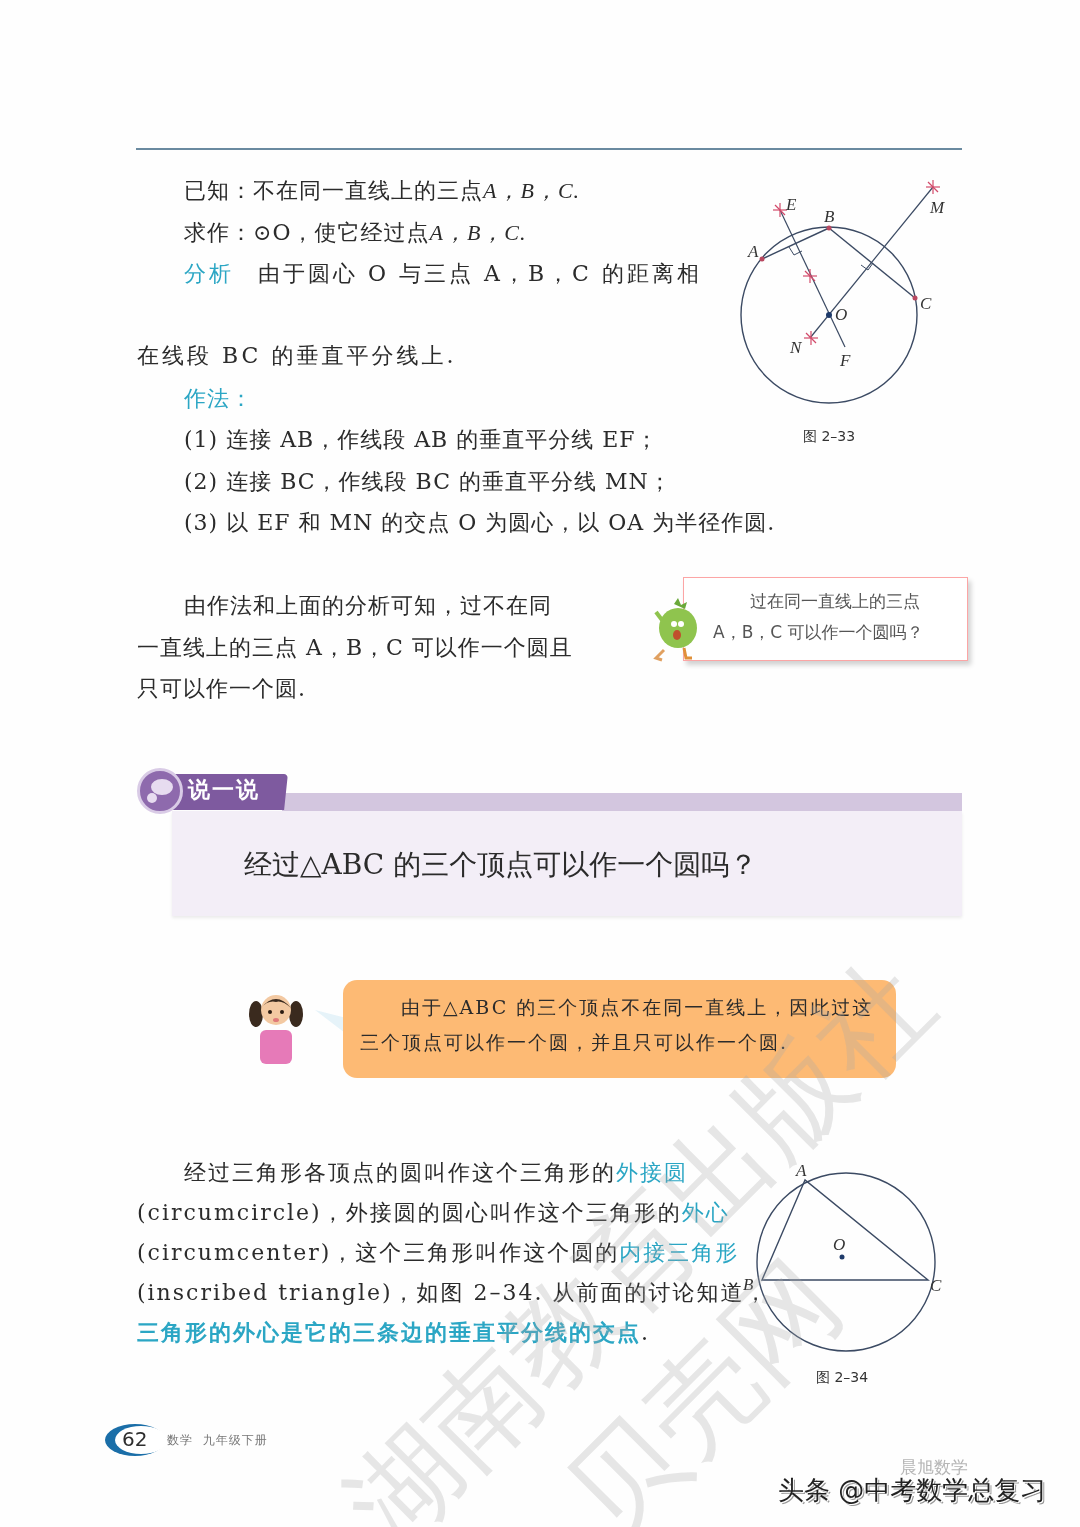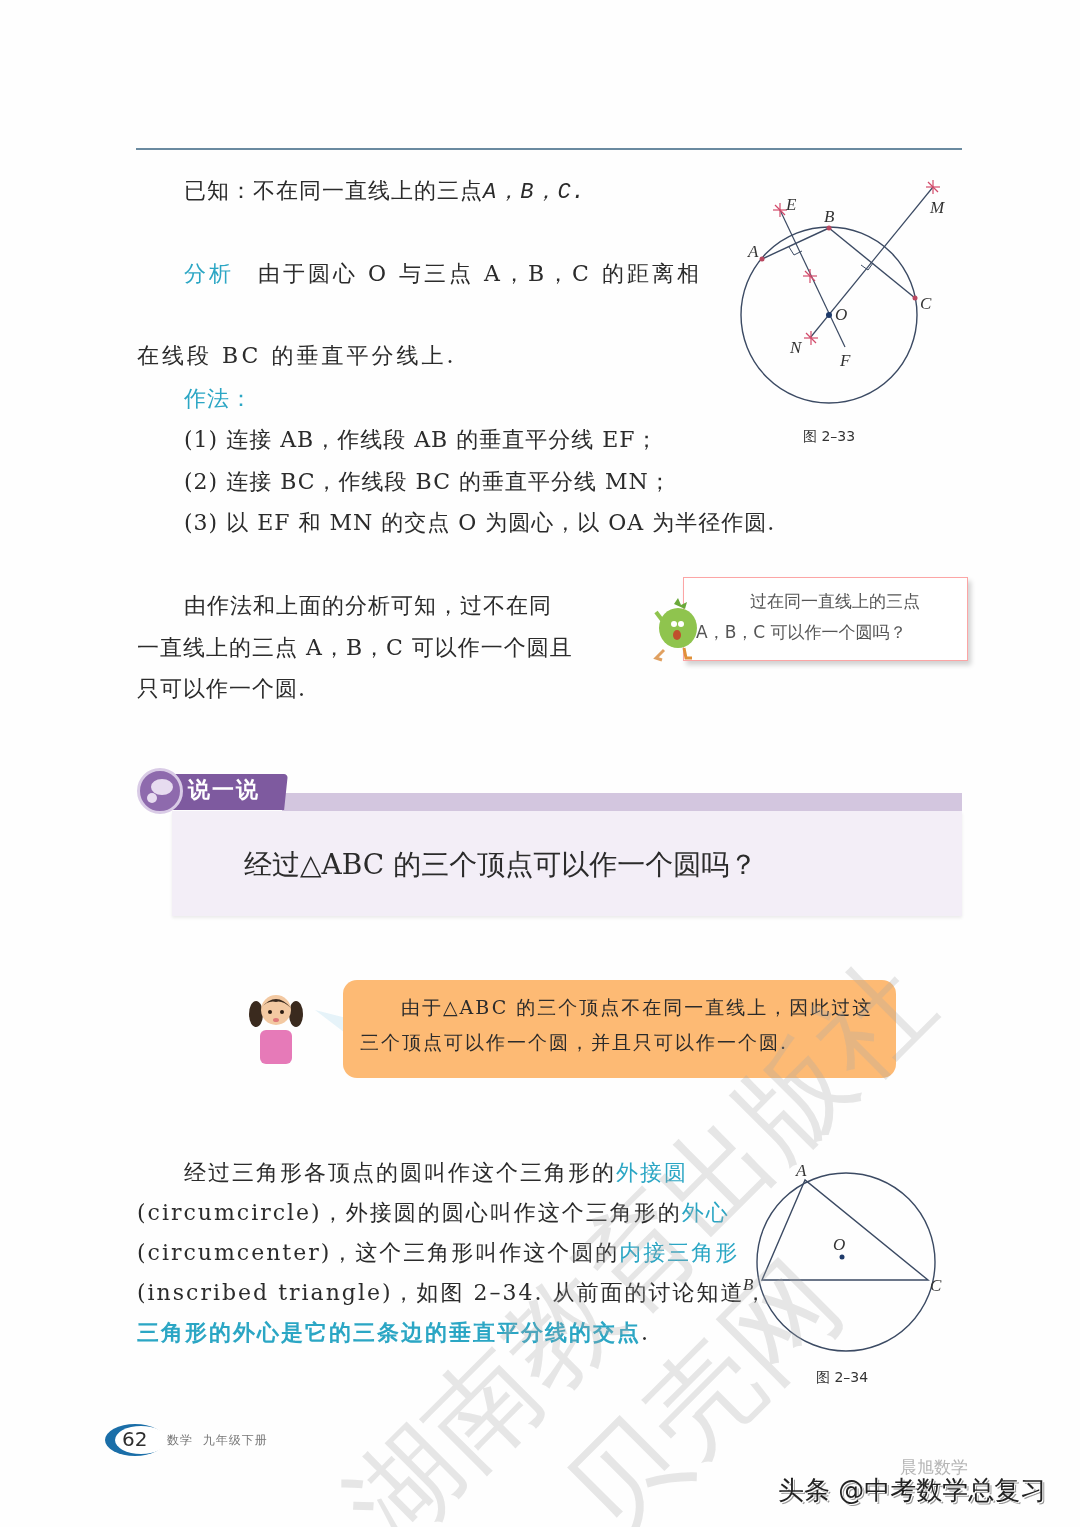--- a/index.html
+++ b/index.html
@@ -4,21 +4,21 @@
 <style>
   * { margin: 0; padding: 0; box-sizing: border-box; }
   html, body { width: 1080px; height: 1527px; background: #ffffff; overflow: hidden; }
   body { position: relative; font-family: "DejaVu Serif", "Liberation Serif", serif; color: #2b2b2b; }
 
   .page { position: absolute; left: 0; top: 0; width: 1080px; height: 1527px; background: #fefefe; }
 
   .header-rule { position: absolute; left: 136px; top: 148px; width: 826px; height: 2px; background: #6a8aa0; }
 
   .text-line { position: absolute; font-size: 22px; line-height: 30px; white-space: nowrap; letter-spacing: 1px; }
-  .em { font-style: italic; font-family: Liberation Mono, monospace; }
+  .em { font-style: italic; font-family: Liberation Serif, serif; }
   .accent { color: #2ba6c4; font-family: "DejaVu Sans", sans-serif; }
   .accent-bold { color: #2ba6c4; font-family: "DejaVu Sans", sans-serif; font-weight: bold; }
 
   
   .fig { position: absolute; }
   .fig-caption { position: absolute; font-family: "DejaVu Sans", sans-serif; font-size: 14px; color: #333; }
 
   
   .note-box { position: absolute; left: 683px; top: 577px; width: 285px; height: 84px; background: #fff; border: 1px solid #fca5a5; box-shadow: 3px 4px 5px rgba(0,0,0,0.18); }
   .note-line { position: absolute; font-family: "DejaVu Sans", sans-serif; font-size: 17px; color: #555; white-space: nowrap; }
@@ -49,20 +49,23 @@
 </style>
 </head>
 <body>
 
 <div class="page">
 
   <div class="header-rule"></div>
 
   <div class="text-line" style="left:184px; top:176px;">
     <span>已知：</span><span>不在同一直线上的三点</span><span class="em">A，B，C.</span>
+  </div>
+  <div class="text-line" style="left:184px; top:218px;">
+    <span>求作：</span><span>⊙O，使它经过点</span><span class="em">A，B，C.</span>
   </div>
 
   <div class="text-line" style="left:184px; top:259px; letter-spacing:3px;">
     <span class="accent">分析</span><span style="display:inline-block;width:24px"></span><span>由于圆心 O 与三点 A，B，C 的距离相</span>
   </div>
   <div class="text-line" style="left:137px; top:341px; letter-spacing:3px;">在线段 BC 的垂直平分线上.</div>
 
   <div class="text-line accent" style="left:184px; top:384px;">作法：</div>
   <div class="text-line" style="left:184px; top:425px;">(1) 连接 AB，作线段 AB 的垂直平分线 EF；</div>
   <div class="text-line" style="left:184px; top:467px;">(2) 连接 BC，作线段 BC 的垂直平分线 MN；</div>
@@ -116,21 +119,21 @@
       <text x="110" y="196">F</text>
       <text x="200" y="43">M</text>
       <text x="60" y="183">N</text>
       <text x="105" y="150">O</text>
     </g>
   </svg>
   <div class="fig-caption" style="left:803px; top:428px;">图 2–33</div>
 
   <div class="note-box">
     <div class="note-line" style="left:66px; top:12px;">过在同一直线上的三点</div>
-    <div class="note-line" style="left:12px; top:43px;text-align:right;">A，B，C 可以作一个圆吗？</div>
+    <div class="note-line" style="left:29px; top:43px;text-align:right;">A，B，C 可以作一个圆吗？</div>
   </div>
   <svg class="mascot" viewBox="0 0 56 64">
     <path d="M24 6 l4 -6 l3 7 l6 -3 l-2 7 z" fill="#6aa83a"></path>
     <ellipse cx="28" cy="30" rx="19" ry="20" fill="#8fc44e"></ellipse>
     <ellipse cx="24" cy="26" rx="3" ry="3" fill="#fff"></ellipse>
     <ellipse cx="31" cy="26" rx="3" ry="3" fill="#fff"></ellipse>
     <ellipse cx="27" cy="37" rx="4" ry="5" fill="#c0502c"></ellipse>
     <path d="M14 52 l-8 8 l6 2" stroke="#e0a060" stroke-width="3" fill="none"></path>
     <path d="M34 50 l2 10 l6 0" stroke="#e0903a" stroke-width="3" fill="none"></path>
     <path d="M12 22 l-6 -8" stroke="#8fc44e" stroke-width="4"></path>

